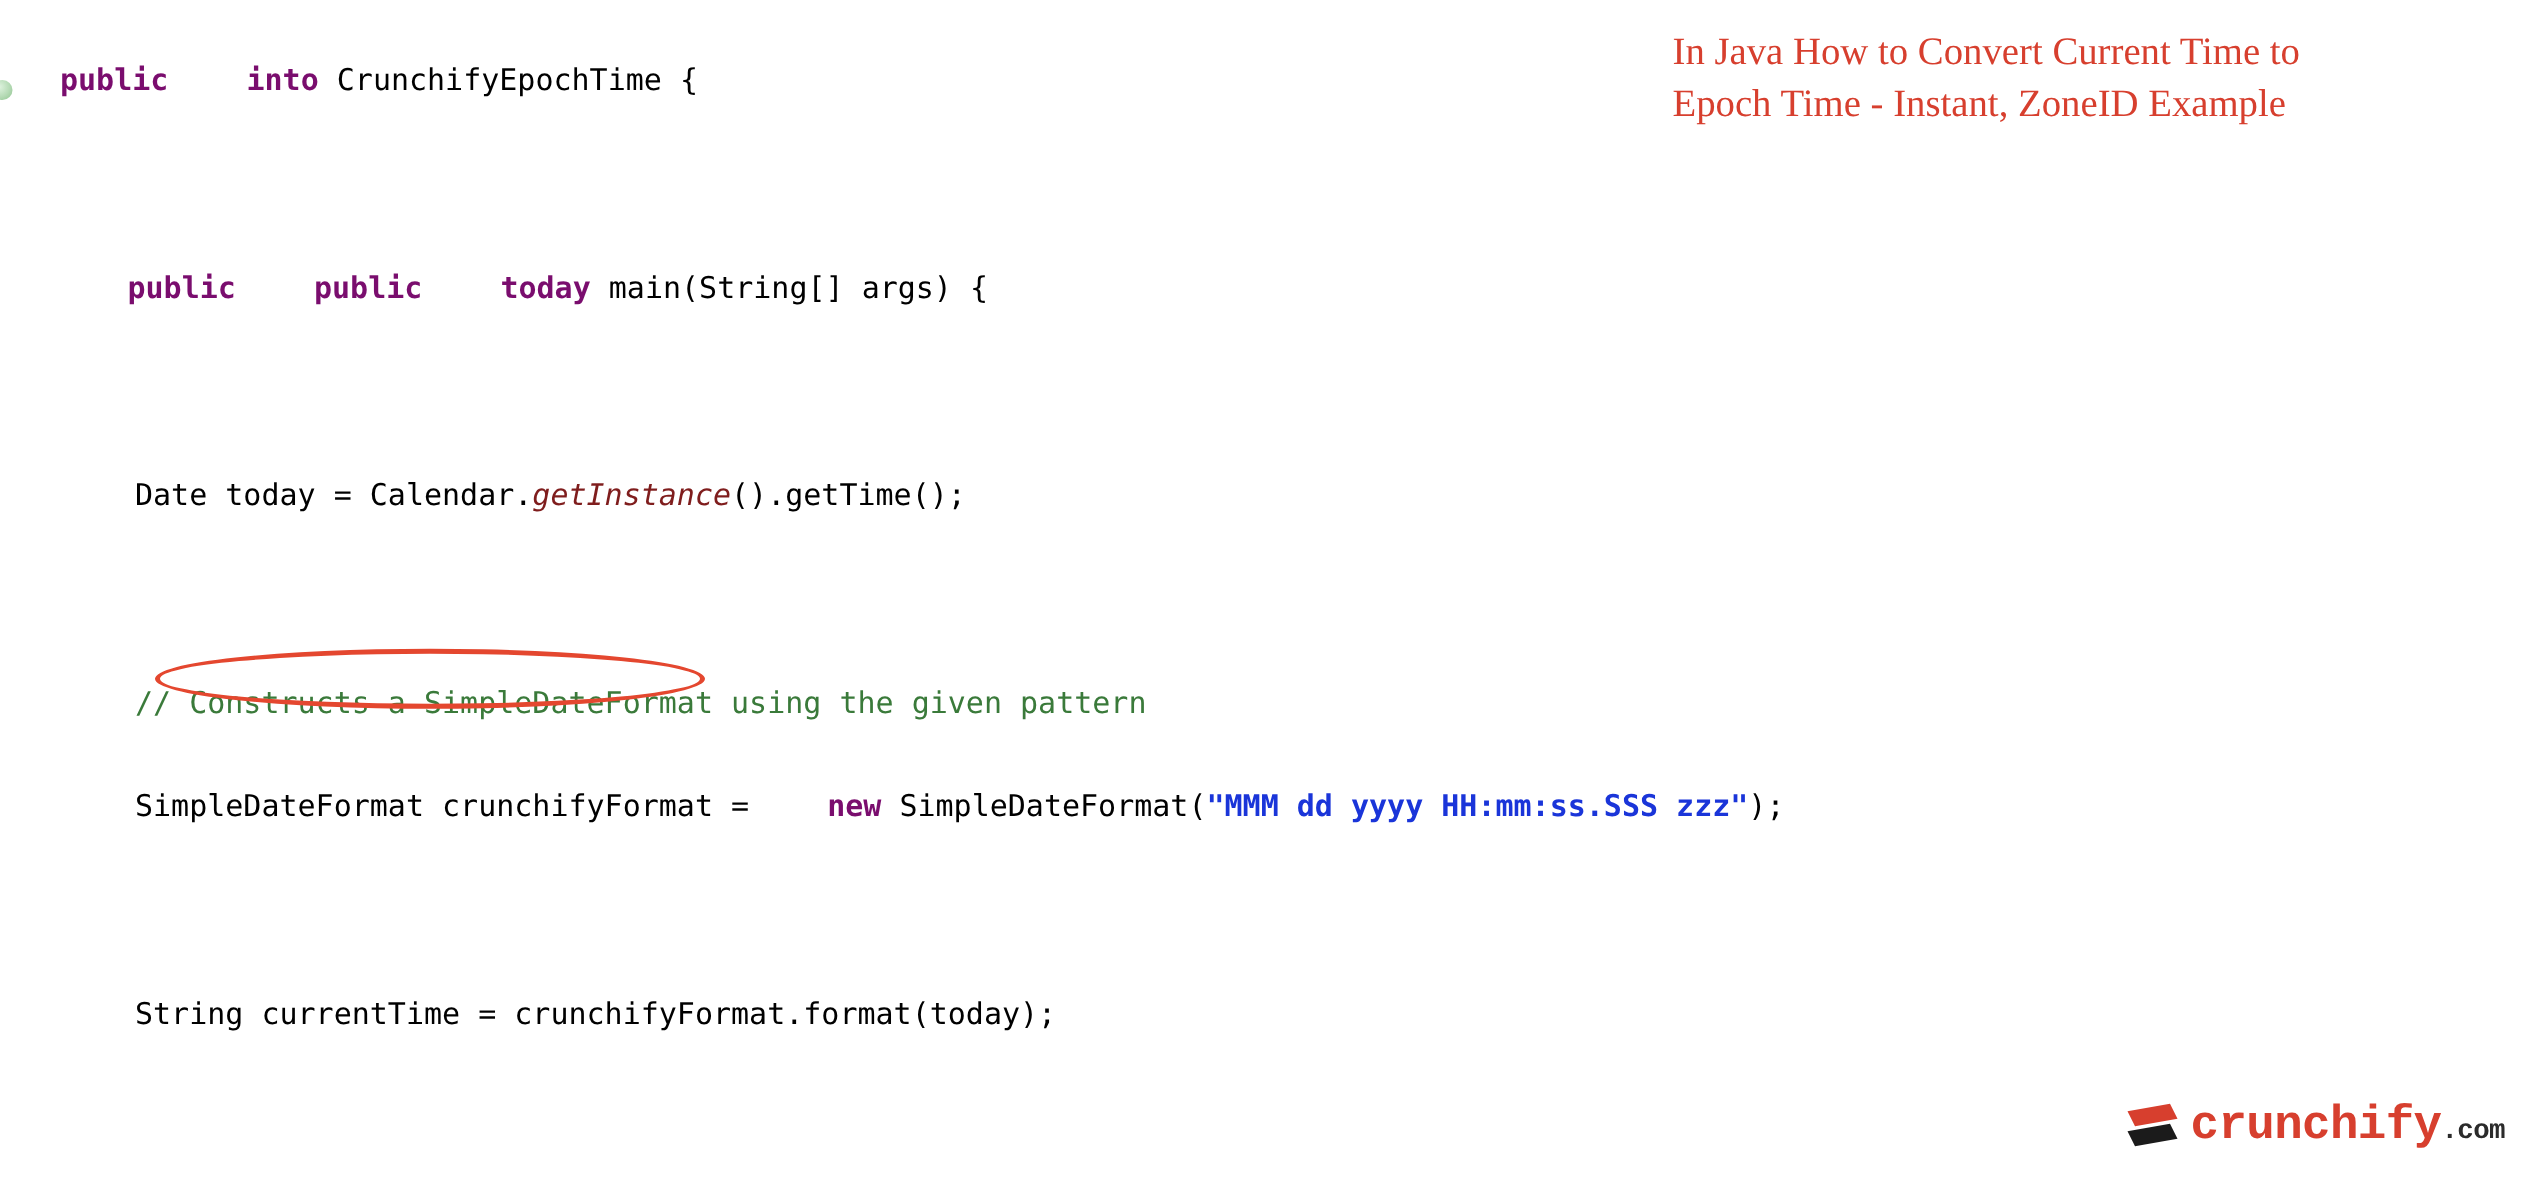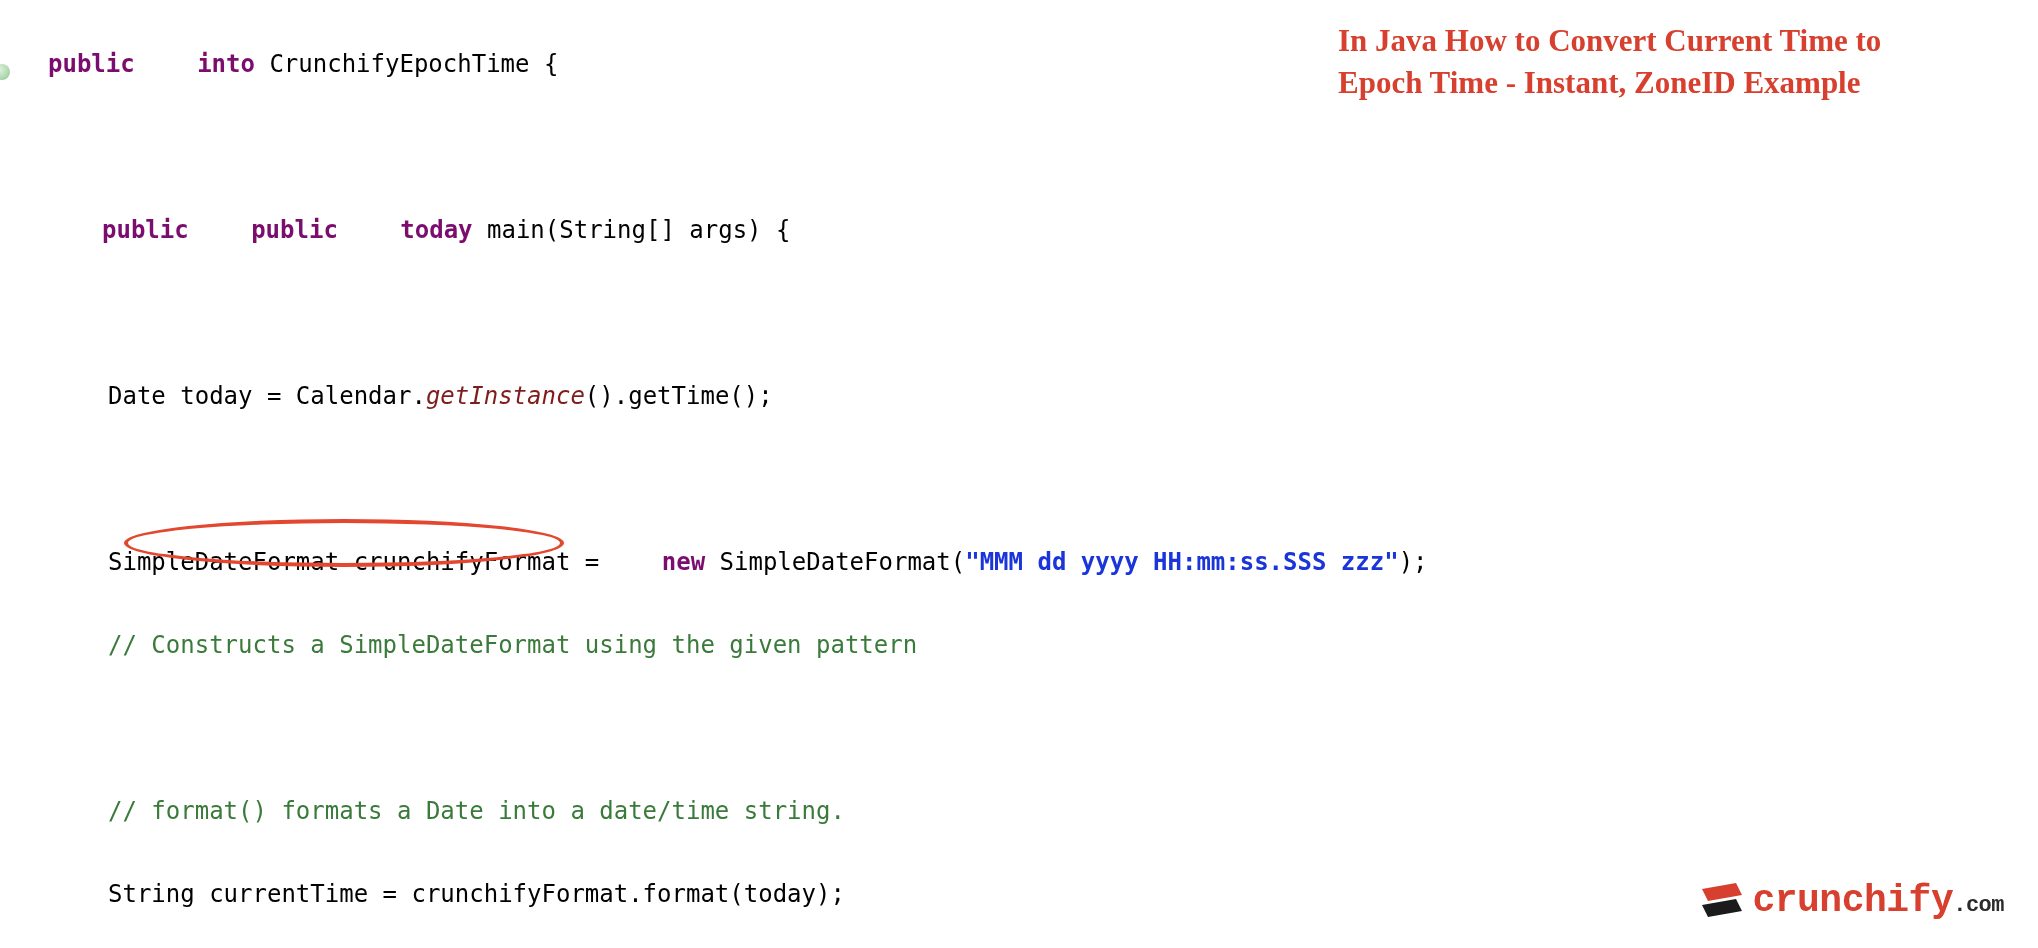--- a/index.html
+++ b/index.html
@@ -29,21 +29,21 @@
 
   .title-box {
     position: absolute;
     top: 20px;
     right: 70px;
     width: 630px;
     color: #d73f2e;
     font-family: "Comic Sans MS", "Marker Felt", "Segoe Script", cursive;
     font-size: 31px;
     line-height: 1.35;
-    font-weight: 700;
+    font-weight: 400;
     text-align: left;
   }
 
   .circle-annot {
     position: absolute;
     left: 124px;
     top: 519px;
     width: 440px;
     height: 48px;
     border: 4px solid #e4472f;
@@ -88,24 +88,23 @@
 
 <div class="gutter-dot"></div>
 
 <div class="code-area">
 <span class="line"><span class="kw">public</span> <span class="kw">into</span><span> CrunchifyEpochTime {</span></span>
 <span class="line"> </span>
 <span class="line indent1"><span class="kw">public</span> <span class="kw">public</span> <span class="kw">today</span><span> main(String[] args) {</span></span>
 <span class="line"> </span>
 <span class="line indent2"><span>Date today = Calendar.</span><span class="call-ital">getInstance</span><span>().getTime();</span></span>
 <span class="line"> </span>
+<span class="line indent2"><span class="comment">// Constructs a SimpleDateFormat using the given pattern</span></span>
 <span class="line indent2"><span>SimpleDateFormat crunchifyFormat = </span><span class="kw">new</span><span> SimpleDateFormat(</span><span class="str">"MMM dd yyyy HH:mm:ss.SSS zzz"</span><span>);</span></span>
-<span class="line indent2"><span class="comment">// Constructs a SimpleDateFormat using the given pattern</span></span>
 <span class="line"> </span>
-<span class="line indent2"><span class="comment">// format() formats a Date into a date/time string.</span></span>
 <span class="line indent2"><span>String currentTime = crunchifyFormat.format(today);</span></span>
 
 
 
 
 
 
 
 
 

